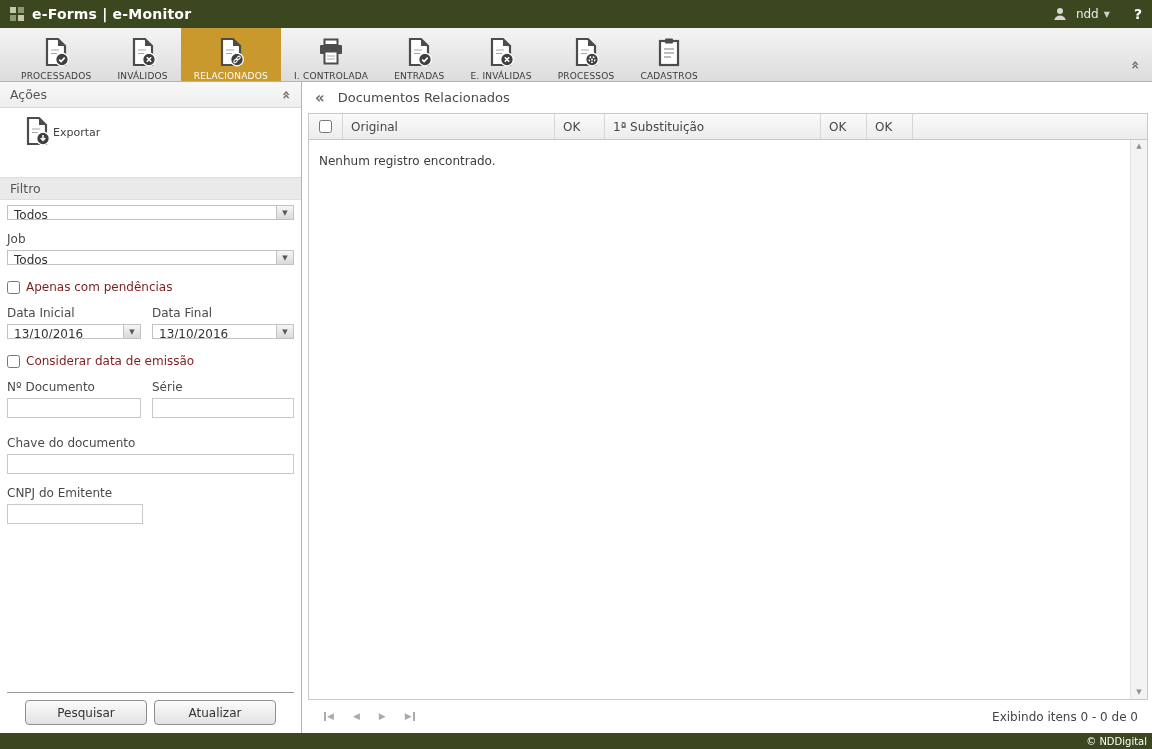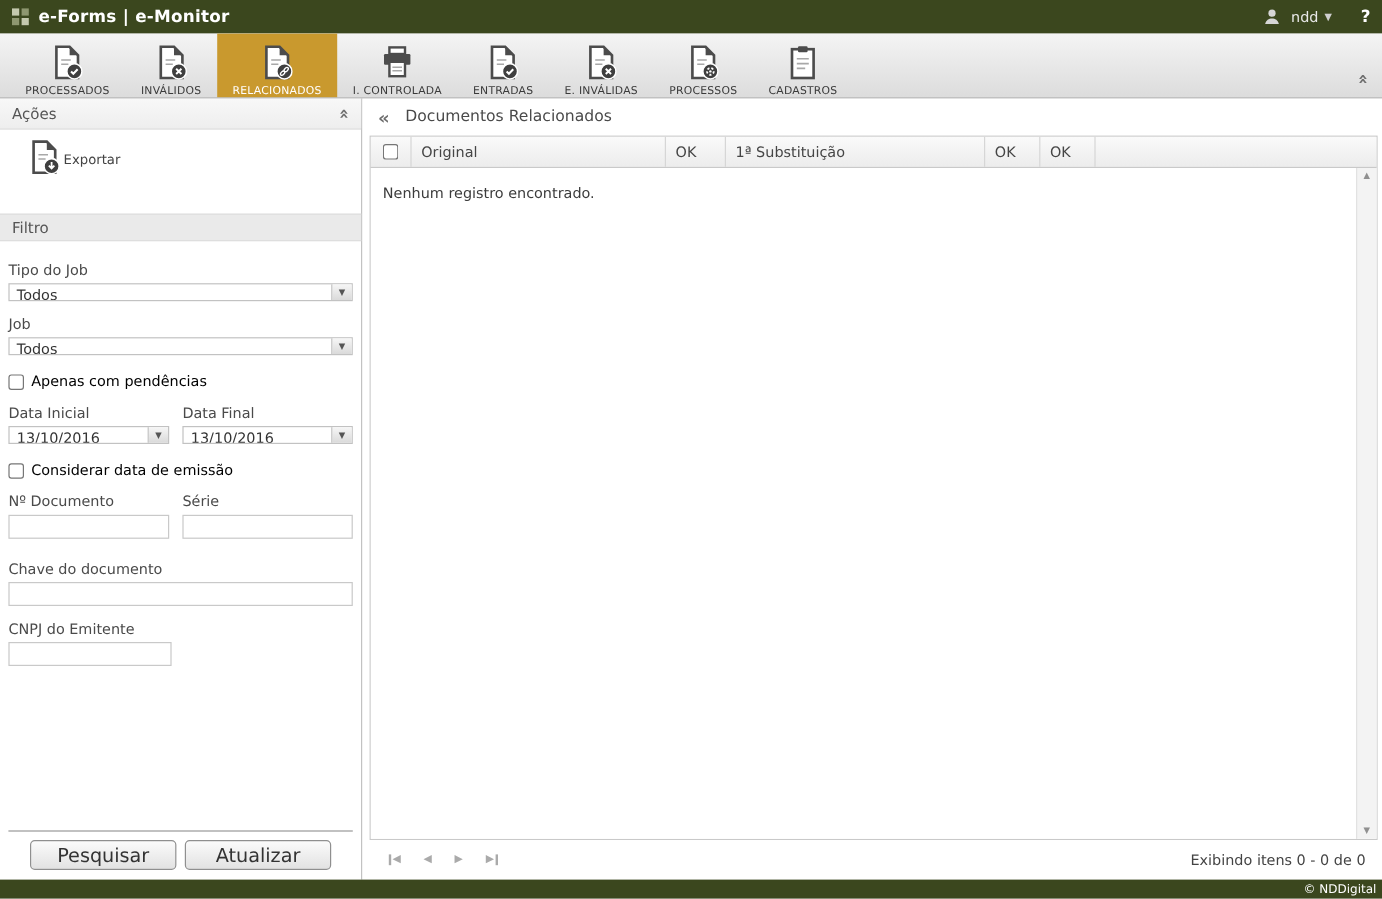--- a/index.html
+++ b/index.html
@@ -43,29 +43,29 @@
   .export-lbl { font-size:11px; color:#444; }
   .filtro-header { margin-top:22px; height:23px; background:#eaeaea; border-top:1px solid #dedede; border-bottom:1px solid #dedede; }
   .form { flex:1; padding:5px 7px 0; overflow:hidden; min-height:0; }
   .f-label { font-size:12px; color:#4a4a4a; margin:12px 0 4px; }
   .combo { height:15px; border:1px solid #c2c2c2; background:#fff; display:flex; align-items:stretch; cursor:pointer; }
   .combo .val { flex:1; padding:2px 6px 0; font-size:12px; color:#333; overflow:hidden; white-space:nowrap; }
   .combo .cbtn { width:17px; border-left:1px solid #c2c2c2; background:linear-gradient(#f6f6f6,#dadada); display:flex; align-items:center; justify-content:center; }
   .combo .ccaret { font-size:7px; color:#555; }
   .check-row { display:flex; align-items:center; margin-top:15px; }
   .check-row input { width:13px; height:13px; margin-right:6px; cursor:pointer; }
-  .check-row .c-lbl { font-size:12px; color:#000000; }
+  .check-row .c-lbl { font-size:12px; color:#7f1d1d; }
   .pair { display:flex; gap:11px; }
   .pair .col1 { width:134px; flex:0 0 134px; }
   .pair .col2 { flex:1; }
   .txt { width:100%; height:20px; border:1px solid #c9c9c9; font-family:inherit; font-size:12px; padding:0 4px; color:#333; }
   .sidebar-bottom { flex:0 0 auto; padding-bottom:8px; }
   .divider { border-top:1px solid #999; margin:0 7px 7px; }
   .btn-row { display:flex; justify-content:center; gap:7px; }
-  .btn-std { width:122px; height:25px; border:1px solid #8f8f8f; border-radius:4px; background:linear-gradient(#fbfbfb,#e2e2e2); font-size:16px; color:#333; font-family:inherit; cursor:pointer; }
+  .btn-std { width:122px; height:25px; border:1px solid #8f8f8f; border-radius:4px; background:linear-gradient(#fbfbfb,#e2e2e2); font-size:12px; color:#333; font-family:inherit; cursor:pointer; }
 
   
   .main { flex:1; display:flex; flex-direction:column; min-width:0; background:#fff; padding:0 4px 0 6px; }
   .main-header { height:31px; display:flex; align-items:center; gap:13px; padding-left:7px; flex:0 0 auto; }
   .back-chev { color:#6e6e6e; font-size:15px; font-weight:bold; cursor:pointer; }
   .main-title { font-size:13px; color:#4a4a4a; }
   .grid { flex:1; display:flex; flex-direction:column; border:1px solid #c9c9c9; min-height:0; position:relative; }
   .grid-header { height:26px; display:flex; background:linear-gradient(#fafafa,#ececec); border-bottom:1px solid #c9c9c9; flex:0 0 auto; }
   .gh-cell { border-right:1px solid #d6d6d6; display:flex; align-items:center; padding:0 8px; font-size:12px; color:#454545; cursor:pointer; }
   .gh-check { width:34px; flex:0 0 34px; justify-content:center; padding:0; }
@@ -249,21 +249,20 @@
           </span>
           <span class="export-lbl">Exportar</span>
         </button>
       </div>
 
       <div class="panel-header filtro-header">
         <span class="ph-title">Filtro</span>
       </div>
 
       <div class="form">
-        <div class="f-label">Tipo do Job</div>
         <div class="combo">
           <span class="val">Todos</span>
           <span class="cbtn">
               <span class="ccaret">▼</span>
             </span>
         </div>
 
         <div class="f-label">Job</div>
         <div class="combo">
           <span class="val">Todos</span>

